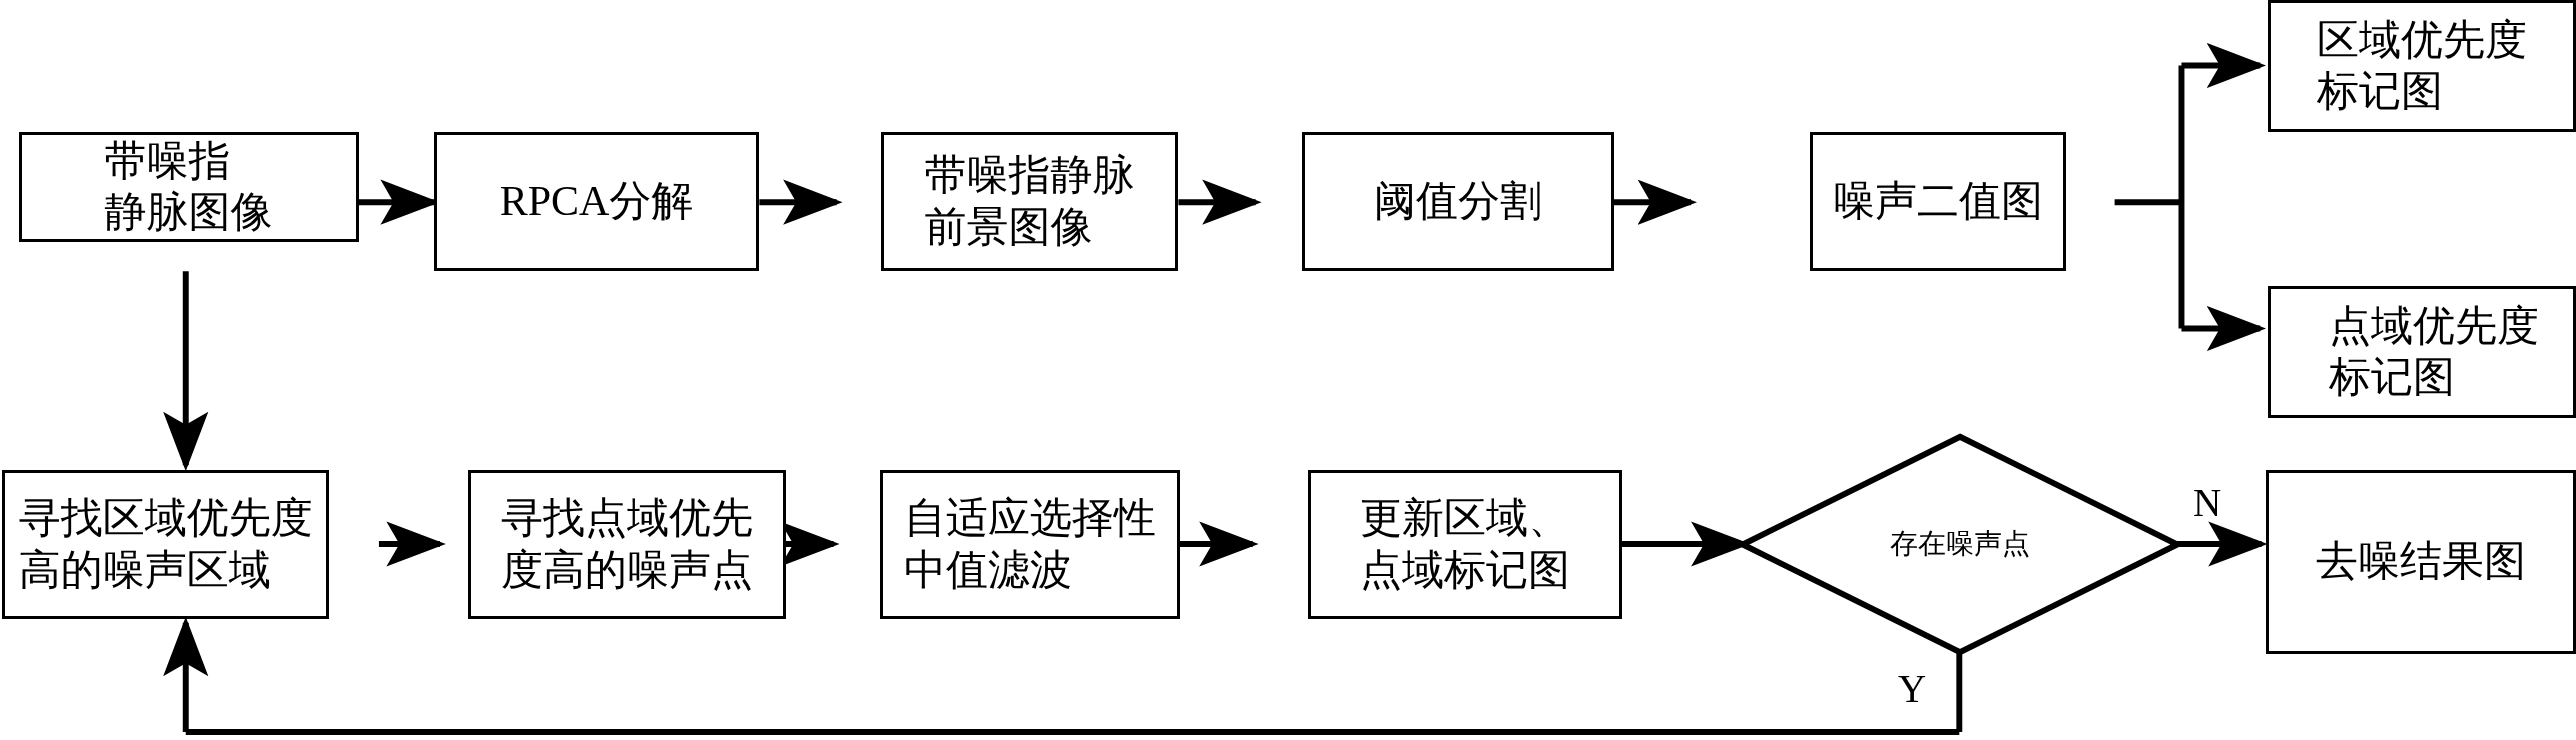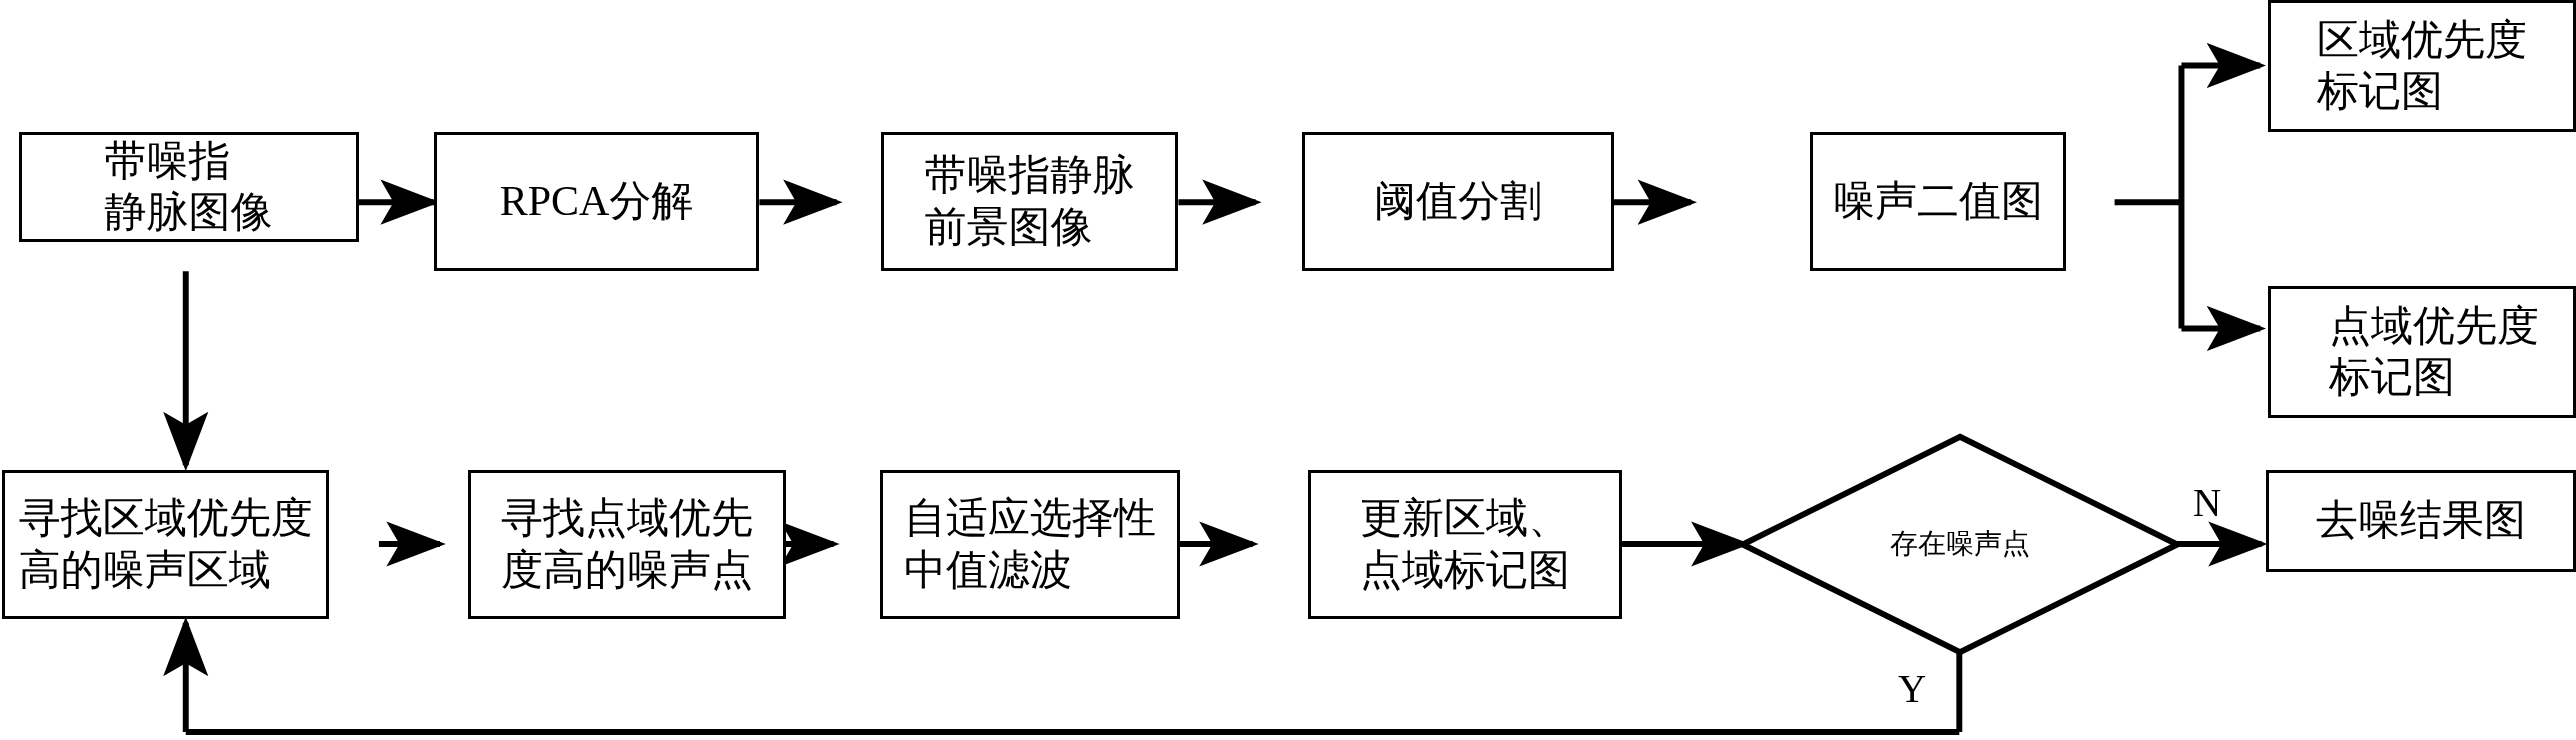--- a/index.html
+++ b/index.html
@@ -145,20 +145,20 @@
   <div class="node process" style="left:1308px; top:470px; width:314px; height:149px;">更新区域、
 点域标记图</div>
 
   <div class="decision" style="left:1739px; top:433px; width:442px; height:223px;">
     <svg class="dia-svg" width="442" height="223" viewBox="0 0 595 300" xmlns="http://www.w3.org/2000/svg">
       <polygon points="297.5,5 590,150 297.5,295 5,150" fill="#ffffff" stroke="#000000" stroke-width="8"></polygon>
     </svg>
     <span class="dia-label">存在噪声点</span>
   </div>
 
-  <div class="node process" style="left:2266px; top:470px; width:310px; height:102px;">去噪结果图</div>
+  <div class="node process" style="left:2266px; top:470px; width:310px; height:184px;">去噪结果图</div>
 
   <span class="edge-label" style="left:2193px; top:483px;">N</span>
 
   <span class="edge-label" style="left:1898px; top:669px;">Y</span>
 
 </div>
 
 
 </body></html>

